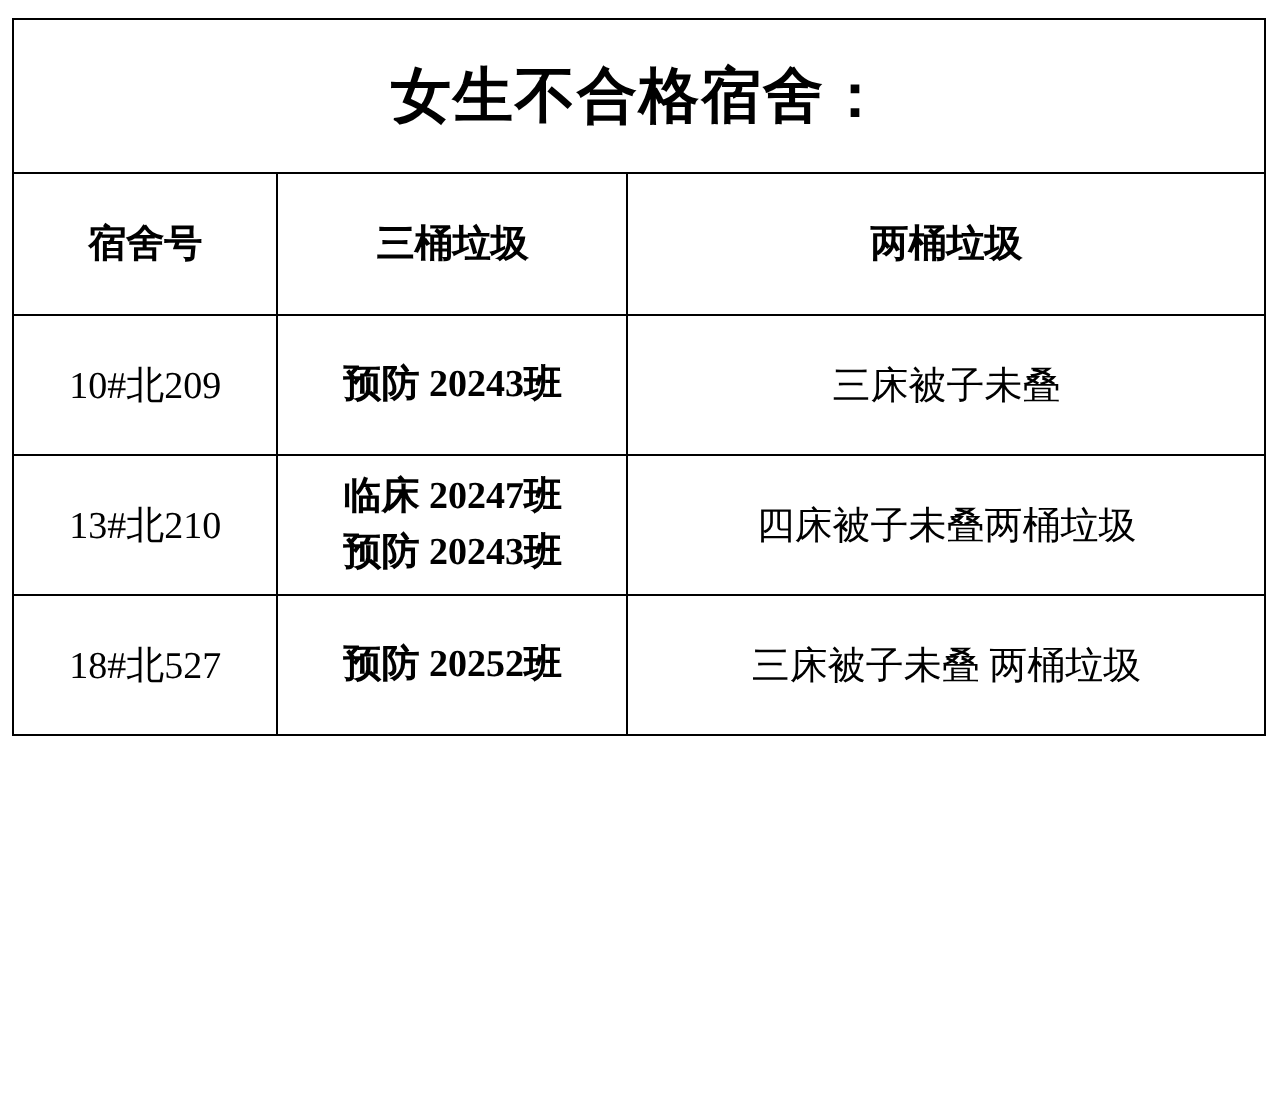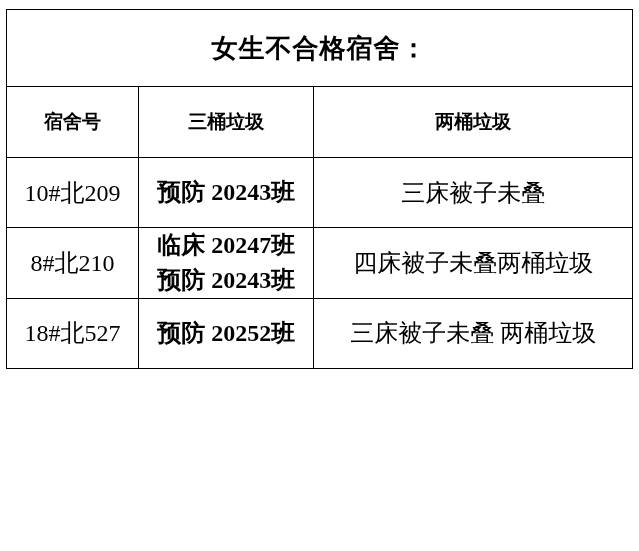--- a/index.html
+++ b/index.html
@@ -30,32 +30,32 @@
     table-layout: fixed;
   }
   table.dorm-table td {
     border: 1px solid #000000;
     text-align: center;
     vertical-align: middle;
     padding: 0;
   }
   .title-cell {
     height: 76px;
-    font-size: 26px;
+    font-size: 30px;
     font-weight: bold;
     letter-spacing: 1px;
   }
   .header-cell {
     height: 70px;
     font-size: 19px;
     font-weight: bold;
   }
   .body-cell {
     height: 69px;
-    font-size: 24px;
+    font-size: 19px;
   }
   .col-a { width: 132px; }
   .col-b { width: 175px; }
   .col-c { width: 318px; }
   .multi {
     line-height: 1.45;
   }
   .multi span {
     display: block;
     font-weight: bold;
@@ -86,21 +86,21 @@
 
       <tr>
         <td class="body-cell nowrap">10#北209</td>
         <td class="body-cell multi">
           <span>预防  20243班</span>
         </td>
         <td class="body-cell">三床被子未叠</td>
       </tr>
 
       <tr>
-        <td class="body-cell nowrap">8#北210</td>
+        <td class="body-cell nowrap">13#北210</td>
         <td class="body-cell multi">
           <span>临床  20247班</span>
           <span>预防  20243班</span>
         </td>
         <td class="body-cell">四床被子未叠两桶垃圾</td>
       </tr>
 
       <tr>
         <td class="body-cell nowrap">18#北527</td>
         <td class="body-cell multi">

